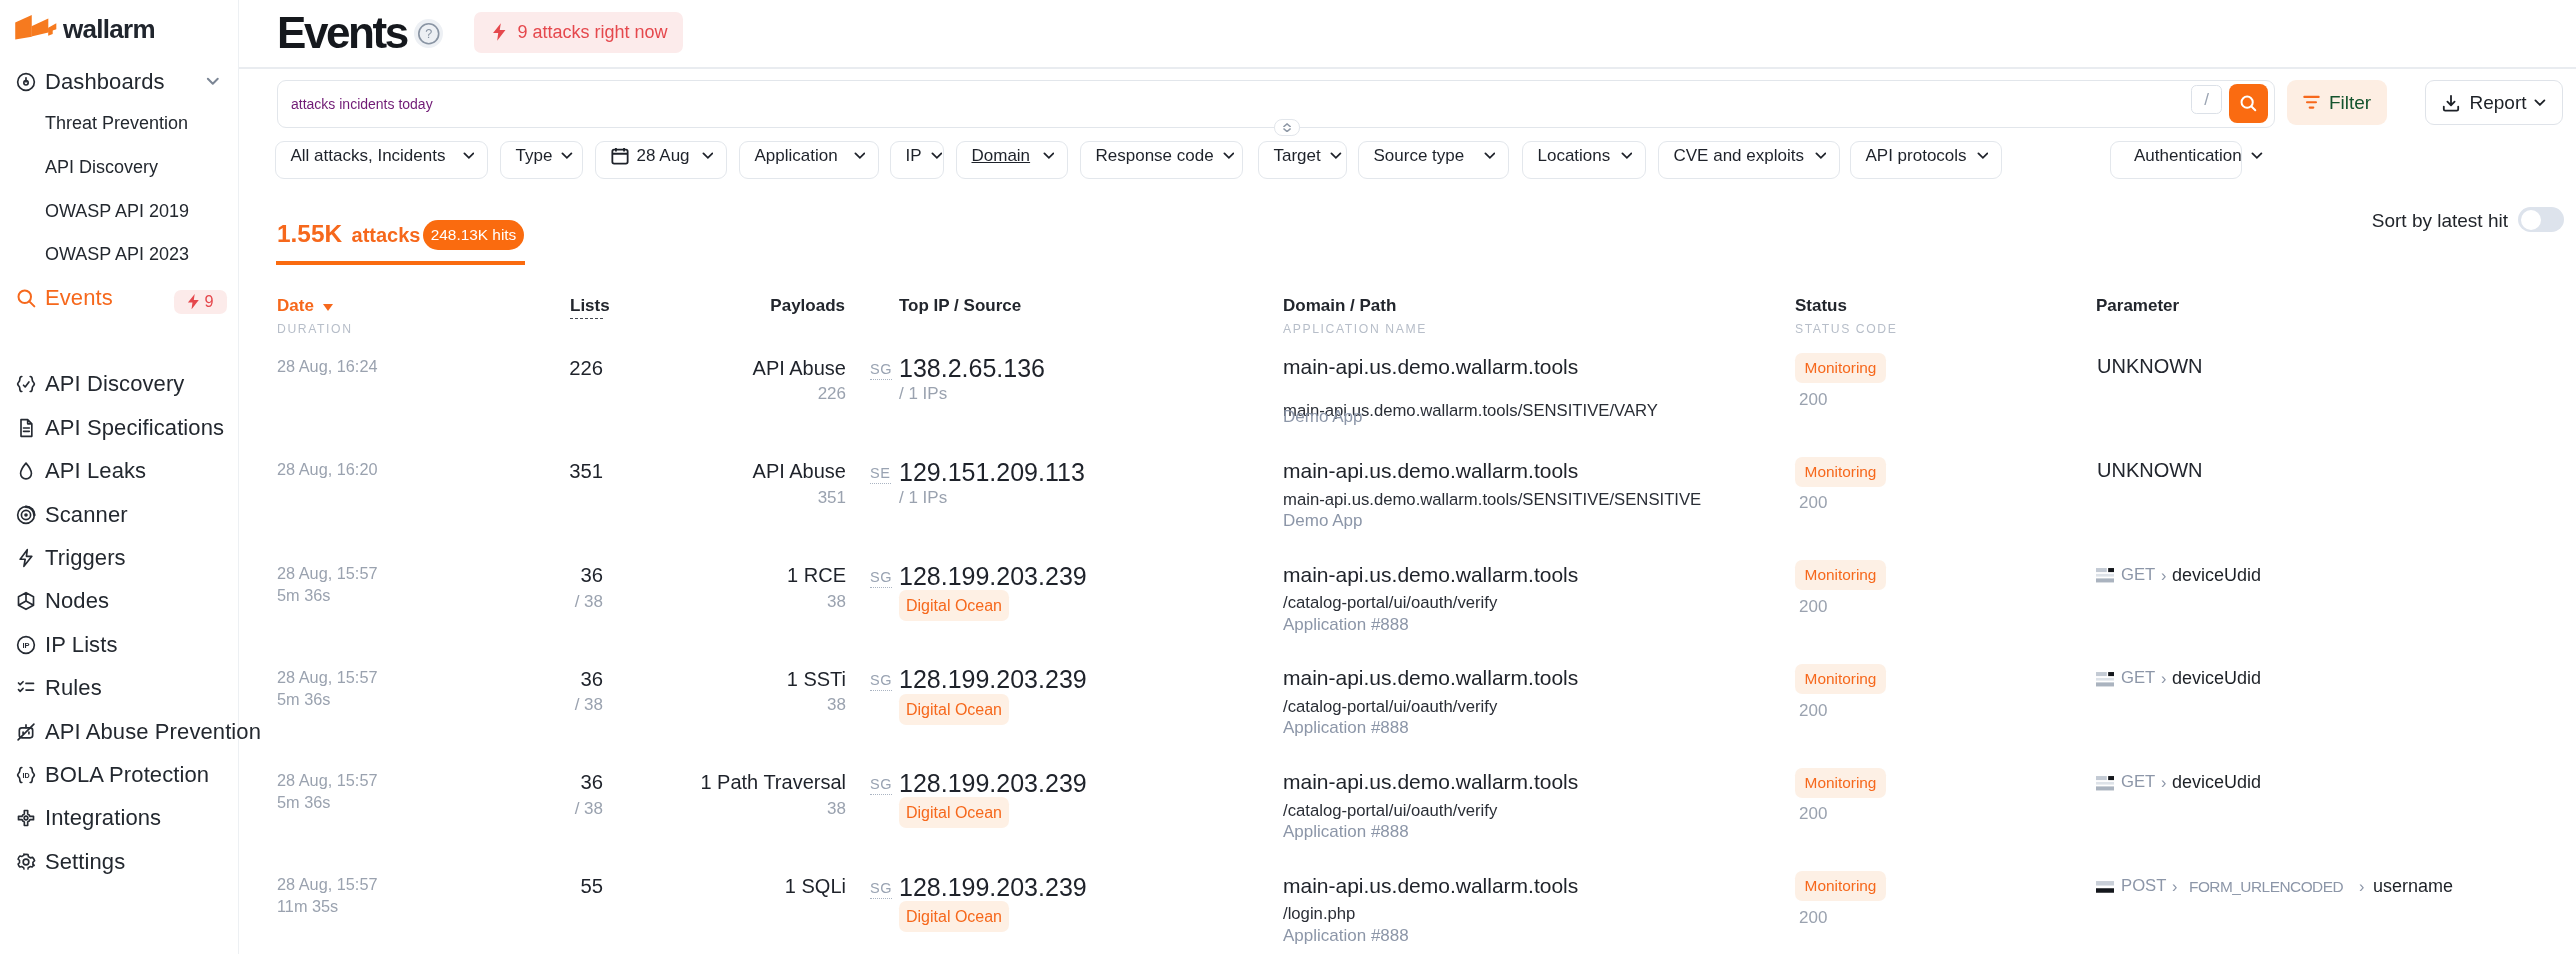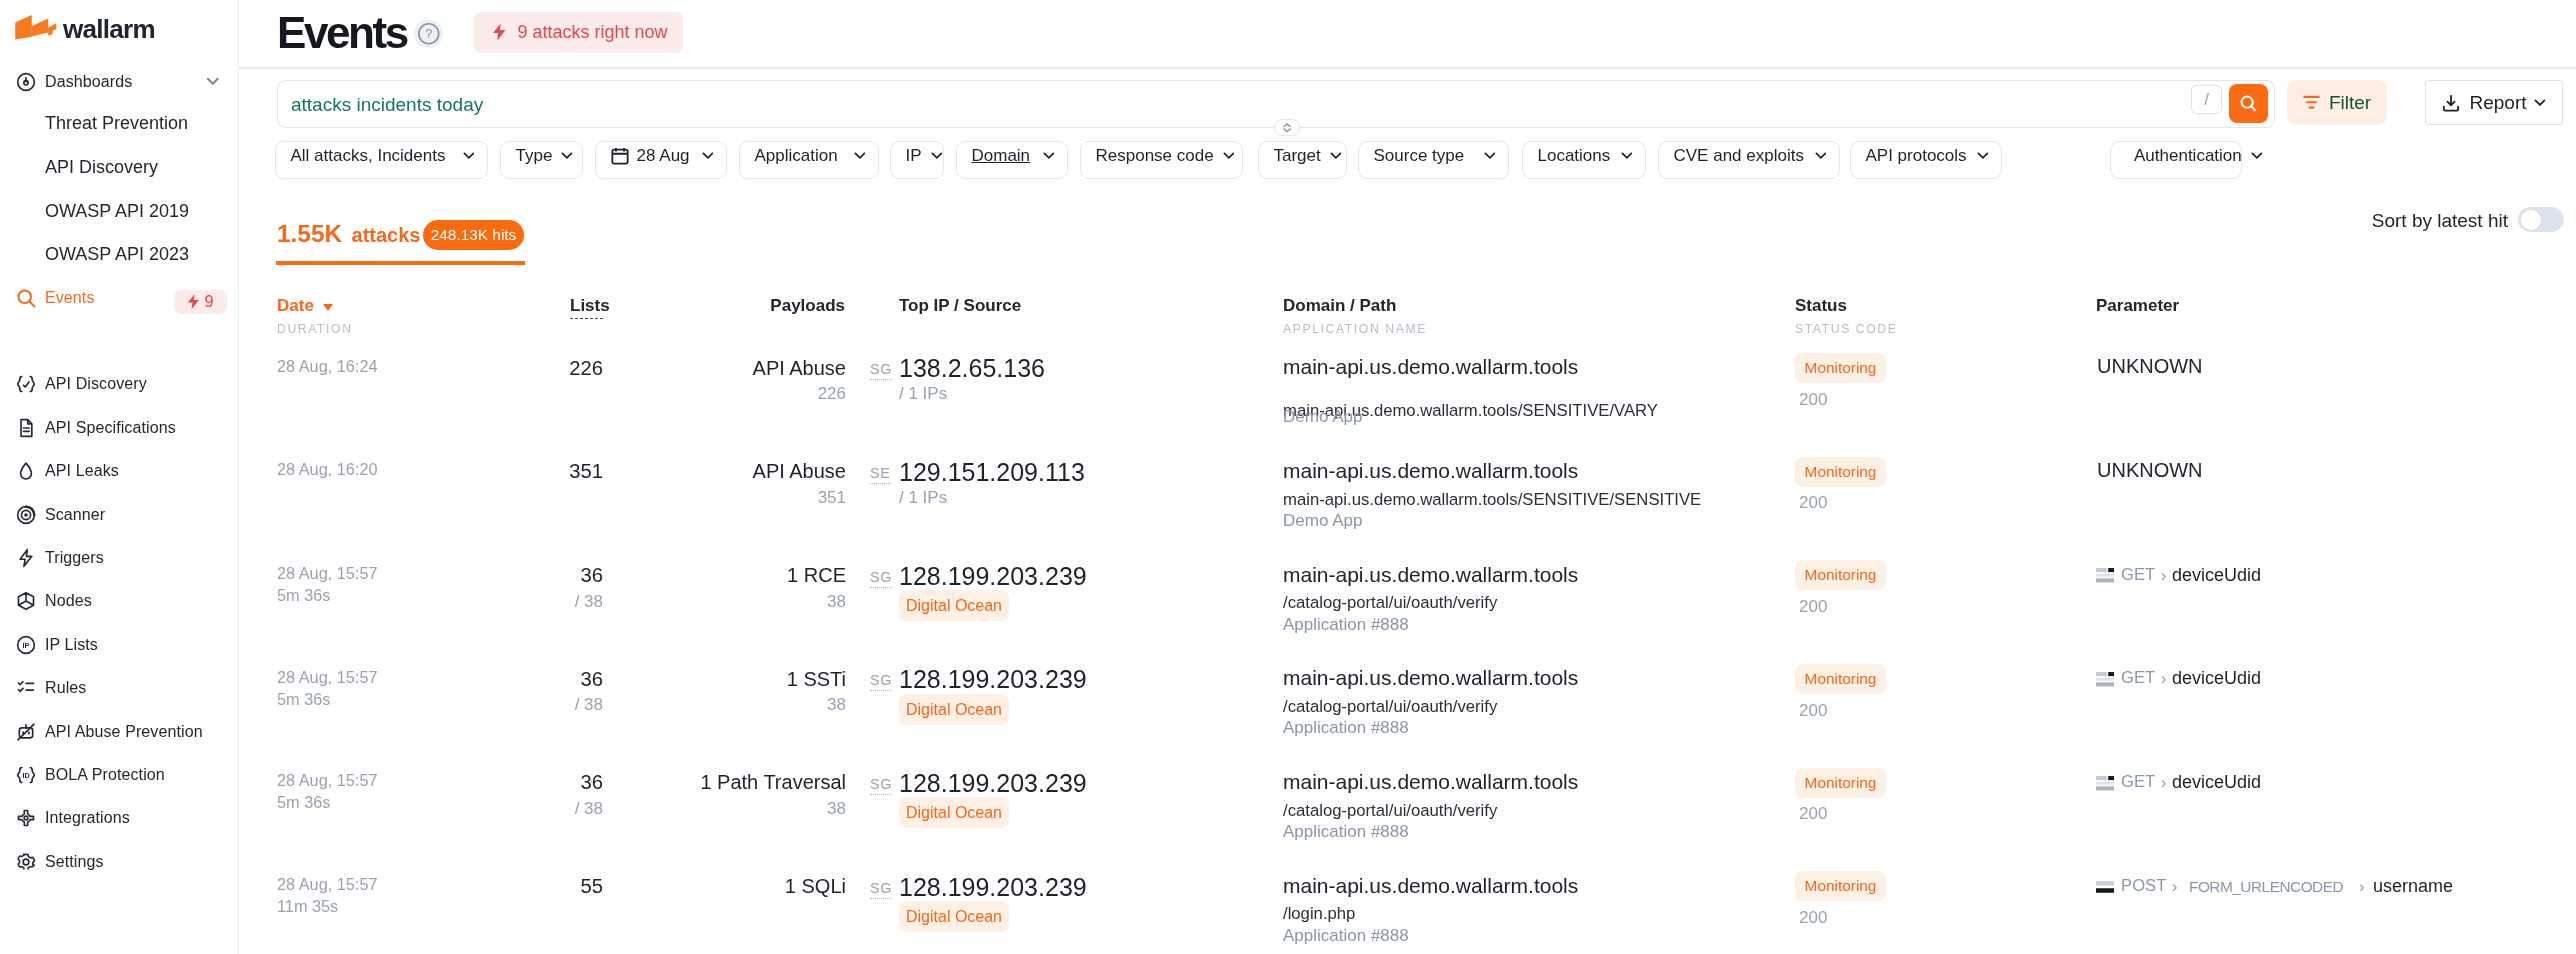--- a/index.html
+++ b/index.html
@@ -1,20 +1,20 @@
 <!DOCTYPE html>
 <html style="font-size:14.5px"><head>
 <meta charset="utf-8">
 <style>
 * { margin:0; padding:0; box-sizing:border-box; }
 html,body { width:2576px; height:954px; background:#fff; font-family:"Liberation Sans", sans-serif; overflow:hidden; }
 .abs { position:absolute; }
 #sidebar { position:absolute; left:0; top:0; width:239px; height:954px; border-right:1.8px solid #edf0f3; background:#fff; }
 .mi { position:absolute; left:0; width:237px; height:43px; }
-.mi .lbl { position:absolute; left:45px; top:50%; transform:translateY(-50%); font-size:16px; color:#23282f; white-space:nowrap; letter-spacing:0.1px;}
+.mi .lbl { position:absolute; left:45px; top:50%; transform:translateY(-50%); font-size:22px; color:#23282f; white-space:nowrap; letter-spacing:0.1px;}
 .mi .ico { position:absolute; left:16.3px; top:50%; transform:translateY(-50%); width:20px; height:20px; }
 .sub { position:absolute; left:45px; transform:translateY(-50%); font-size:18px; color:#23282f; white-space:nowrap; }
 #main { position:absolute; left:239px; top:0; width:2337px; height:954px; }
 .hdr-border { position:absolute; left:0; top:67px; width:2337px; height:1.8px; background:#e9ecf0; }
 .chip { position:absolute; top:141px; height:38px; border:1.8px solid #e3e7ec; border-radius:9px; background:#fff; display:flex; align-items:center; justify-content:space-between; padding:0 12.7px 8.1px 14.5px; font-size:17px; color:#1e222a; white-space:nowrap; }
 .chev { width:11.8px; height:7.2px; margin-left:9px; flex:none; }
 .bold-h { font-weight:bold; font-size:17px; color:#22262d; line-height:1; }
 .caps { font-size:12.2px; letter-spacing:1.6px; color:#b7bec9; line-height:1; }
 .gray { color:#9aa2af; }
 .bluegray { color:#8c96a8; }
@@ -154,21 +154,21 @@
       </svg>
   </div>
   <div class="abs" style="left:235px;top:11.8px;width:209px;height:41px;background:#fcebeb;border-radius:7.2px;display:flex;align-items:center;padding-left:18px;">
     <svg width="14.5" height="18" viewBox="0 0 14 17" fill="#e5484d">
         <path d="M8.5 0 L1 9.5 H6 L5 17 L13 6.5 H7.5 Z"></path>
       </svg>
     <span style="font-size:18px;color:#e5484d;margin-left:11px;">9 attacks right now</span>
   </div>
 
   <div class="abs" style="left:38px;top:80px;width:1998px;height:48px;border:1.8px solid #e2e6eb;border-radius:9px;"></div>
-  <div class="abs" style="left:52px;top:93px;font-size:19px;color:#0f766e;line-height:23.5px;">attacks incidents today</div>
+  <div class="abs" style="left:52px;top:93px;font-size:14px;color:#701a75;line-height:23.5px;">attacks incidents today</div>
   <div class="abs" style="left:1952px;top:85px;width:31px;height:29px;border:1.8px solid #dce1e8;border-radius:5.4px;display:flex;align-items:center;justify-content:center;font-size:17px;color:#9aa3b2;">/</div>
   <div class="abs" style="left:1990px;top:84px;width:39px;height:39px;background:#fa6b11;border-radius:8.1px;display:flex;align-items:center;justify-content:center;">
     <svg width="19" height="19" viewBox="0 0 21 21" fill="none" stroke="#fff" stroke-width="2.2" stroke-linecap="round">
         <circle cx="9" cy="9" r="6.2"></circle>
         <path d="M13.8 13.8 L18 18"></path>
       </svg>
   </div>
   <div class="abs" style="left:1035px;top:119px;width:26px;height:17px;background:#fff;border:1.8px solid #e2e6eb;border-radius:8.1px;display:flex;flex-direction:column;align-items:center;justify-content:center;gap:0.9px;">
     <svg width="8.1" height="4.5" viewBox="0 0 9 5" fill="none" stroke="#8d97a5" stroke-width="1.6" stroke-linecap="round">
         <path d="M1 4 L4.5 1 L8 4"></path>
@@ -176,21 +176,21 @@
     <svg width="8.1" height="4.5" viewBox="0 0 9 5" fill="none" stroke="#8d97a5" stroke-width="1.6" stroke-linecap="round">
         <path d="M1 1 L4.5 4 L8 1"></path>
       </svg>
   </div>
   <div class="abs" style="left:2048px;top:80px;width:100px;height:45px;background:#fdeee3;border-radius:9px;display:flex;align-items:center;justify-content:center;">
     <svg width="17" height="14.5" viewBox="0 0 19 16" fill="none" stroke="#f6681c" stroke-width="2.4" stroke-linecap="round">
         <path d="M1.5 2 H17.5 M4.5 8 H14.5 M7.5 14 H11.5"></path>
       </svg>
     <span style="font-size:19px;color:#14532d;margin-left:9px;">Filter</span>
   </div>
-  <div class="abs" style="left:2186px;top:80px;width:138px;height:45px;border:1.8px solid #dfe3e9;border-radius:3px;display:flex;align-items:center;justify-content:center;">
+  <div class="abs" style="left:2186px;top:80px;width:138px;height:45px;border:1.8px solid #dfe3e9;border-radius:9px;display:flex;align-items:center;justify-content:center;">
     <svg width="18" height="18" viewBox="0 0 20 20" fill="none" stroke="#1d2127" stroke-width="2" stroke-linecap="round" stroke-linejoin="round">
         <path d="M10 2 V12 M6 8.5 L10 12.5 L14 8.5 M2 14 V17 A1.5 1.5 0 0 0 3.5 18.5 H16.5 A1.5 1.5 0 0 0 18 17 V14"></path>
       </svg>
     <span style="font-size:19px;color:#1d2127;margin:0 7.2px 0 9px;">Report</span>
     <svg class="chev" width="11.8" height="7.2" viewBox="0 0 13 8" fill="none" stroke="#1d2127" stroke-width="2" stroke-linecap="round" style="margin-left:0">
         <path d="M1.5 1.5 L6.5 6.5 L11.5 1.5"></path>
       </svg>
   </div>
 
   <div class="chip" style="left:36px;width:213px;">All attacks, Incidents<svg class="chev" viewBox="0 0 13 8" fill="none" stroke="#1e222a" stroke-width="2" stroke-linecap="round">

